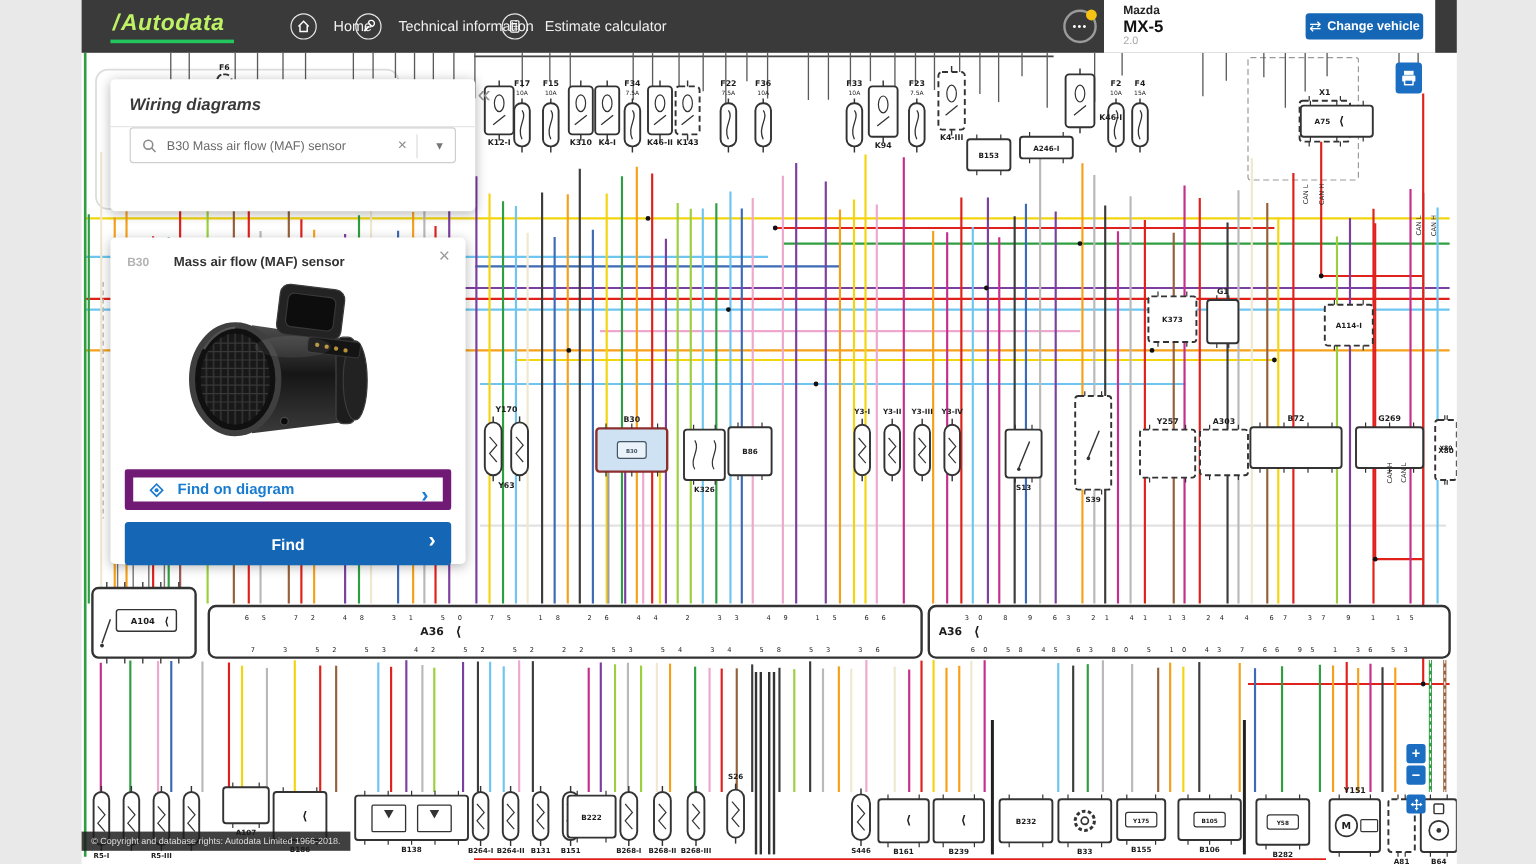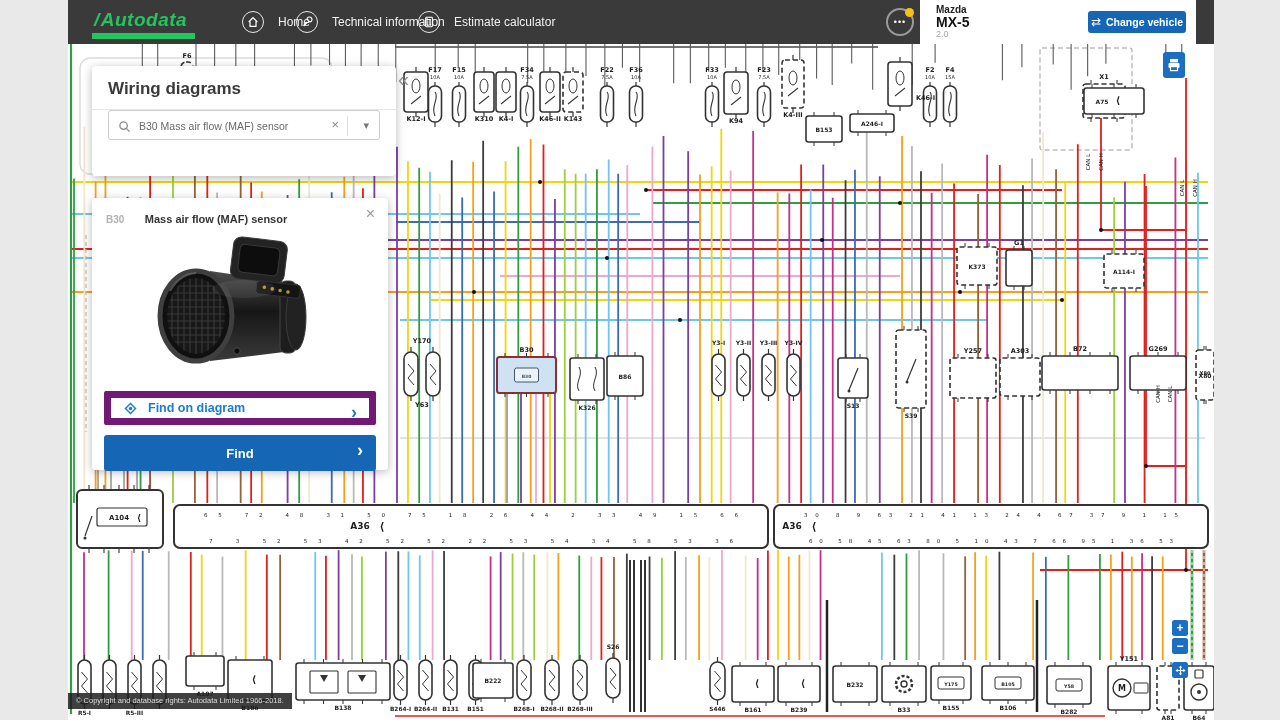--- a/index.html
+++ b/index.html
@@ -2,36 +2,36 @@
 <html><head>
 <meta charset="utf-8">
 <style>
   * { margin:0; padding:0; box-sizing:border-box; }
   html,body { width:1280px; height:720px; background:#e9e9e9; font-family:"Liberation Sans",sans-serif; overflow:hidden; }
   .app { position:absolute; left:68px; top:0; width:1146px; height:720px; background:#fff; }
   #diagram { position:absolute; left:0; top:44px; width:1146px; height:676px; }
 
   
   .topbar { position:absolute; left:0; top:0; width:1146px; height:44px; background:#3a3a3a; z-index:20; }
-  .logo { position:absolute; left:24px; top:9px; color:#22c55e; font-style:italic; font-weight:800; font-size:19px; letter-spacing:.5px; border-bottom:6px solid #22c55e; padding:0 8px 2px 2px; }
+  .logo { position:absolute; left:24px; top:9px; color:#bef264; font-style:italic; font-weight:800; font-size:19px; letter-spacing:.5px; border-bottom:3px solid #22c55e; padding:0 8px 2px 2px; }
   .logo .slash { font-weight:800; margin-right:1px; }
   .nav-item { position:absolute; top:11px; display:flex; align-items:center; gap:14px; color:#f0f0f0; font-size:12px; cursor:pointer; }
   .nav-circle { width:22px; height:22px; border:1.5px solid #e8e8e8; border-radius:50%; display:flex; align-items:center; justify-content:center; }
   .menu-circle { position:absolute; left:818px; top:8px; width:28px; height:28px; border:2px solid #9a9a9a; border-radius:50%; color:#fff; font-size:9px; letter-spacing:1px; display:flex; align-items:center; justify-content:center; }
   .menu-badge { position:absolute; right:-2px; top:-2px; width:9px; height:9px; border-radius:50%; background:#f6c214; }
   .vehicle-panel { position:absolute; left:852px; top:0; width:276px; height:44px; background:#fff; padding:4px 0 0 16px; }
   .v-make { font-size:10px; font-weight:700; color:#222; }
   .v-model { font-size:14px; font-weight:800; color:#111; margin-top:-1px; }
   .v-eng { font-size:9px; color:#a9a9a9; margin-top:-1px; }
   .change-btn { position:absolute; left:168px; top:11px; width:98px; height:22px; background:#1567b5; border:none; border-radius:3px; color:#fff; font-size:10.5px; font-weight:700; display:flex; align-items:center; justify-content:center; gap:5px; cursor:pointer; }
   .swap-glyph { font-size:12px; font-weight:400; }
 
   
   .wd-panel { position:absolute; left:24px; top:66px; width:304px; height:110px; background:#fff; border-radius:4px; box-shadow:0 2px 10px rgba(0,0,0,.28); z-index:10; }
-  .wd-title { font-size:17px; font-weight:600; color:#3a3a3a; padding:13px 16px 10px; }
+  .wd-title { font-size:14px; font-weight:600; color:#3a3a3a; padding:13px 16px 10px;font-style:italic; }
   .wd-div { height:1px; background:#e6e6e6; }
   .wd-sub { font-size:10.5px; color:#4a4a4a; padding:9px 16px 7px; }
   .wd-search { position:relative; margin:0 16px; height:30px; border:1px solid #cfcfcf; border-radius:3px; background:#fff; }
   .wd-search-icon { position:absolute; left:9px; top:8px; }
   .wd-search-val { position:absolute; left:30px; top:9px; font-size:10.5px; color:#6a6a6a; white-space:nowrap; }
   .wd-clear { position:absolute; right:40px; top:6px; font-size:13px; color:#8a8a8a; cursor:pointer; }
   .wd-vr { position:absolute; right:31px; top:5px; height:20px; width:1px; background:#ddd; }
   .wd-caret { position:absolute; right:10px; top:8px; font-size:11px; color:#777; cursor:pointer; }
   .collapse-chevron { position:absolute; left:330px; top:68px; font-size:20px; color:#8f8f8f; z-index:10; cursor:pointer; }
 

